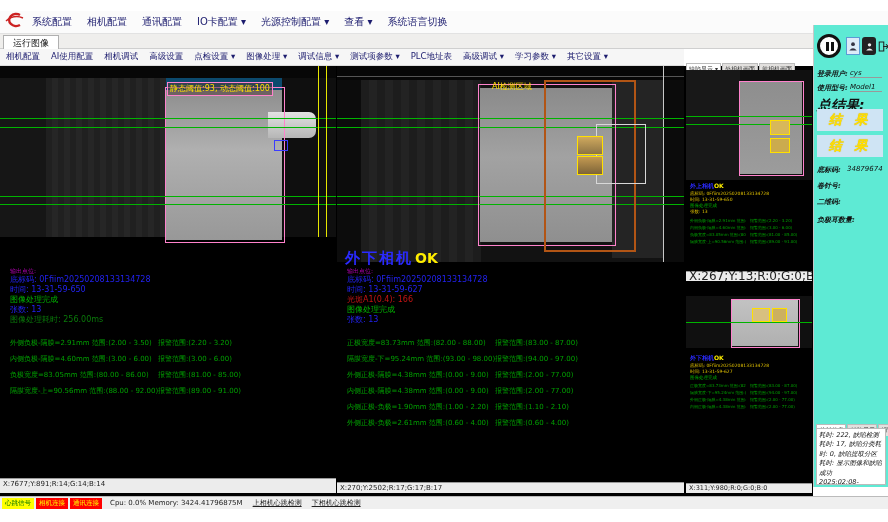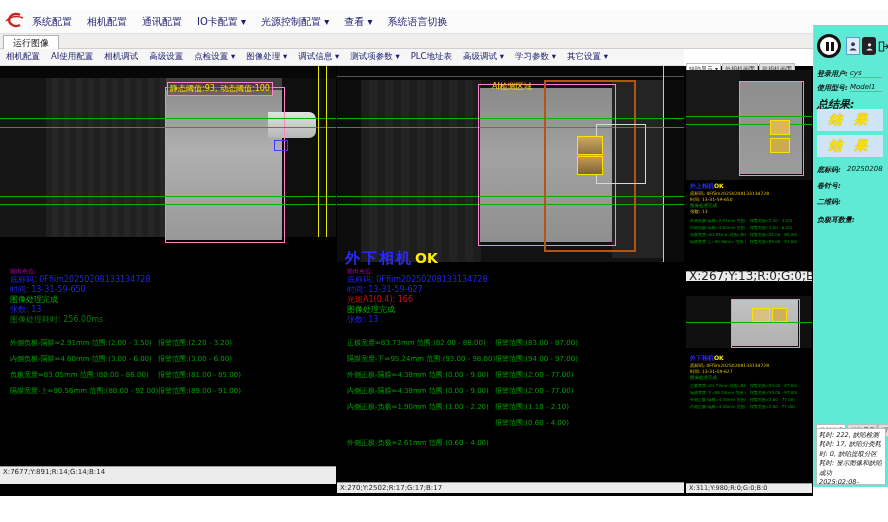--- a/index.html
+++ b/index.html
@@ -85,21 +85,21 @@
     <span class="tool-item">PLC地址表</span>
     <span class="tool-item">高级调试 ▾</span>
     <span class="tool-item">学习参数 ▾</span>
     <span class="tool-item">其它设置 ▾</span>
   </div>
 
   <div class="abs" id="mainbg"></div>
 
   <div class="abs cam" style="left:0;top:66px;width:336px;height:427px;">
 
-    <div class="abs" style="left:0;top:0;width:336px;height:171px;background:#404040;">
+    <div class="abs" style="left:0;top:0;width:336px;height:171px;background:#0c4a6e;">
       <div class="abs" style="left:0;top:0;width:46px;height:171px;background:#161616;"></div>
       <div class="abs" style="left:46px;top:0;width:120px;height:171px;background:repeating-linear-gradient(90deg,#202020 0 6px,#262626 6px 12px);"></div>
       <div class="abs" style="left:166px;top:24px;width:116px;height:150px;background:linear-gradient(180deg,#8e8e8e,#b0b0b0 40%,#989898);"></div>
       <div class="abs" style="left:282px;top:0;width:54px;height:171px;background:#0f0f0f;"></div>
       <div class="abs" style="left:268px;top:46px;width:48px;height:26px;background:linear-gradient(#e2e2e2,#b6b6b6);border-radius:0 7px 7px 0;"></div>
       <div class="abs" style="left:0;top:0;width:336px;height:12px;background:#070707;"></div>
       <div class="pinkrect" style="left:165px;top:21px;width:118px;height:154px;"></div>
       <div class="hline" style="top:52px;width:336px;"></div>
       <div class="hline" style="top:61px;width:336px;"></div>
       <div class="hline" style="top:130px;width:336px;"></div>
@@ -118,21 +118,21 @@
     <div class="tl c-dgreen" style="left:10px;top:248px;">图像处理耗时: 256.00ms</div>
 
     <div class="m-row" style="left:10px;top:272px;">外侧负极-隔膜=2.91mm 范围:(2.00 - 3.50)</div>
     <div class="m-row" style="left:158px;top:272px;">报警范围:(2.20 - 3.20)</div>
     <div class="m-row" style="left:10px;top:288px;">内侧负极-隔膜=4.60mm 范围:(3.00 - 6.00)</div>
     <div class="m-row" style="left:158px;top:288px;">报警范围:(3.00 - 6.00)</div>
     <div class="m-row" style="left:10px;top:304px;">负极宽度=83.05mm 范围:(80.00 - 86.00)</div>
     <div class="m-row" style="left:158px;top:304px;">报警范围:(81.00 - 85.00)</div>
     <div class="m-row" style="left:10px;top:320px;">隔膜宽度-上=90.56mm 范围:(88.00 - 92.00)</div>
     <div class="m-row" style="left:158px;top:320px;">报警范围:(89.00 - 91.00)</div>
-    <div class="statusbar" style="top:400px;height:18px;">X:7677;Y:891;R:14;G:14;B:14</div>
+    <div class="statusbar" style="top:412px;height:18px;">X:7677;Y:891;R:14;G:14;B:14</div>
   </div>
 
   <div class="abs cam" style="left:337px;top:66px;width:347px;height:427px;">
     <div class="abs" style="left:0;top:0;width:347px;height:196px;background:#121212;">
       <div class="abs" style="left:0;top:0;width:24px;height:196px;background:#0c0c0c;"></div>
       <div class="abs" style="left:24px;top:0;width:120px;height:196px;background:repeating-linear-gradient(90deg,#1d1d1d 0 8px,#232323 8px 16px);"></div>
       <div class="abs" style="left:143px;top:22px;width:132px;height:154px;background:linear-gradient(180deg,#8a8a8a,#a2a2a2 45%,#8f8f8f);"></div>
       <div class="abs" style="left:275px;top:8px;width:52px;height:184px;background:#242424;"></div>
       <div class="abs" style="left:327px;top:0;width:20px;height:196px;background:#0b0b0b;"></div>
       <div class="abs" style="left:0;top:0;width:347px;height:14px;background:#070707;"></div>
@@ -161,21 +161,21 @@
     <div class="m-row" style="left:10px;top:272px;">正极宽度=83.73mm 范围:(82.00 - 88.00)</div>
     <div class="m-row" style="left:158px;top:272px;">报警范围:(83.00 - 87.00)</div>
     <div class="m-row" style="left:10px;top:288px;">隔膜宽度-下=95.24mm 范围:(93.00 - 98.00)</div>
     <div class="m-row" style="left:158px;top:288px;">报警范围:(94.00 - 97.00)</div>
     <div class="m-row" style="left:10px;top:304px;">外侧正极-隔膜=4.38mm 范围:(0.00 - 9.00)</div>
     <div class="m-row" style="left:158px;top:304px;">报警范围:(2.00 - 77.00)</div>
     <div class="m-row" style="left:10px;top:320px;">内侧正极-隔膜=4.38mm 范围:(0.00 - 9.00)</div>
     <div class="m-row" style="left:158px;top:320px;">报警范围:(2.00 - 77.00)</div>
     <div class="m-row" style="left:10px;top:336px;">内侧正极-负极=1.90mm 范围:(1.00 - 2.20)</div>
     <div class="m-row" style="left:158px;top:336px;">报警范围:(1.10 - 2.10)</div>
-    <div class="m-row" style="left:10px;top:352px;margin-top:20px;">外侧正极-负极=2.61mm 范围:(0.60 - 4.00)</div>
+    <div class="m-row" style="left:10px;top:352px;">外侧正极-负极=2.61mm 范围:(0.60 - 4.00)</div>
     <div class="m-row" style="left:158px;top:352px;">报警范围:(0.60 - 4.00)</div>
     <div class="statusbar" style="top:416px;height:11px;">X:270;Y:2502;R:17;G:17;B:17</div>
   </div>
 
   <div class="abs" style="left:686px;top:56px;width:126px;height:14px;">
     <span class="minitab active">缺陷显示 ▾</span><span class="minitab">外相机画面</span><span class="minitab">前相机画面</span>
   </div>
 
   <div class="abs cam" style="left:686px;top:70px;width:126px;height:211px;">
     <div class="abs" style="left:0;top:0;width:126px;height:110px;background:#101010;">
@@ -250,29 +250,37 @@
     <div class="sb-btn" style="left:62px;width:13px;">
       <svg width="12" height="13" viewBox="0 0 16 16">
           <path d="M3 2h6v12H3z" fill="none" stroke="#222" stroke-width="1.4"></path>
           <path d="M8 8h6 M12 5l3 3-3 3" fill="none" stroke="#222" stroke-width="1.4"></path>
         </svg>
     </div>
     <div class="sb-label" style="left:3px;top:44px;">登录用户:</div>
     <div class="sb-value" style="left:36px;top:44px;">cys</div>
     <div class="sb-label" style="left:3px;top:58px;">使用型号:</div>
     <div class="sb-value" style="left:36px;top:58px;">Model1</div>
-    <div class="sb-label" style="left:3px;top:72px;font-size:11px;">总结果:</div>
+    <div class="sb-label" style="left:3px;top:72px;font-size:14px;">总结果:</div>
     <div class="result-box" style="top:84px;">结 果</div>
     <div class="result-box" style="top:110px;">结 果</div>
     <div class="sb-label" style="left:3px;top:140px;">底标码:</div>
-    <div class="sb-label" style="left:33px;top:140px;font-weight:normal;">20250208</div>
+    <div class="sb-label" style="left:33px;top:140px;font-weight:normal;">34879674</div>
     <div class="sb-label" style="left:3px;top:156px;">卷针号:</div>
     <div class="sb-label" style="left:3px;top:172px;">二维码:</div>
     <div class="sb-label" style="left:3px;top:190px;">负极耳数量:</div>
     <div class="abs" style="left:2px;top:392px;white-space:nowrap;">
       <span class="minitab active">统计信息</span><span class="minitab">缺陷显示</span><span class="minitab">调试信息</span>
     </div>
     <div id="statsbox">耗时: 222, 缺陷检测耗时: 17, 缺陷分类耗时: 0, 缺陷提取分区耗时: 显示图像和缺陷成功
 2025:02:08-13:31:59:650-cys—外上相机—图像处理耗时: 258.00ms</div>
   </div>
 
+  <div class="abs" id="bottombar">
+    <span class="badge" style="background:#ffff00;color:#007000;">心跳信号</span>
+    <span class="badge" style="background:#ff0000;color:#ffff00;">相机连接</span>
+    <span class="badge" style="background:#ff0000;color:#ffff00;">通讯连接</span>
+    <span style="margin-left:8px;color:#222;">Cpu: 0.0% Memory: 3424.41796875M</span>
+    <span class="bb-link">上相机心跳检测</span>
+    <span class="bb-link">下相机心跳检测</span>
+  </div>
 
 </div>
 
 </body></html>

